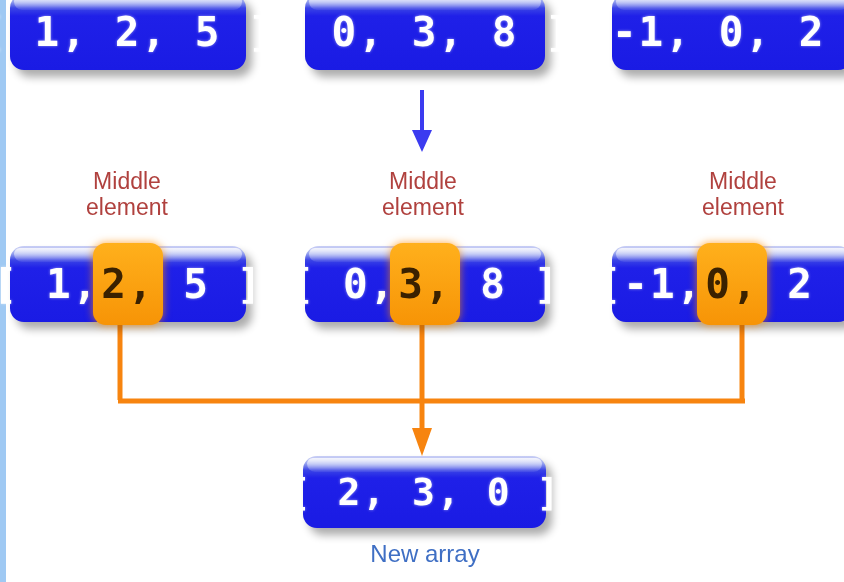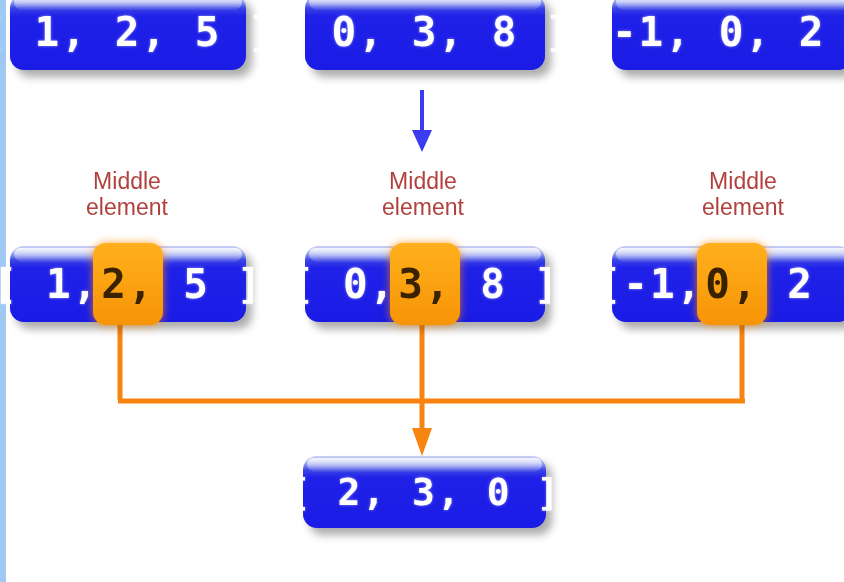--- a/index.html
+++ b/index.html
@@ -181,14 +181,15 @@
   <div class="pill" style="left:612px; top:246px; width:240px; height:76px;">
     <div class="glass"></div>
     <div class="pill-text"><span>[-1,</span><span class="hl">0,</span><span> 2 ]</span></div>
   </div>
 
   <div class="pill" style="left:303px; top:456px; width:243px; height:72px;">
     <div class="glass"></div>
     <div class="pill-text" style="font-size:38px;">[ 2, 3, 0 ]</div>
   </div>
 
+  <div class="caption new-array" style="left:340px; top:541px; width:170px;">New array</div>
 
 </div>
 
 </body></html>

